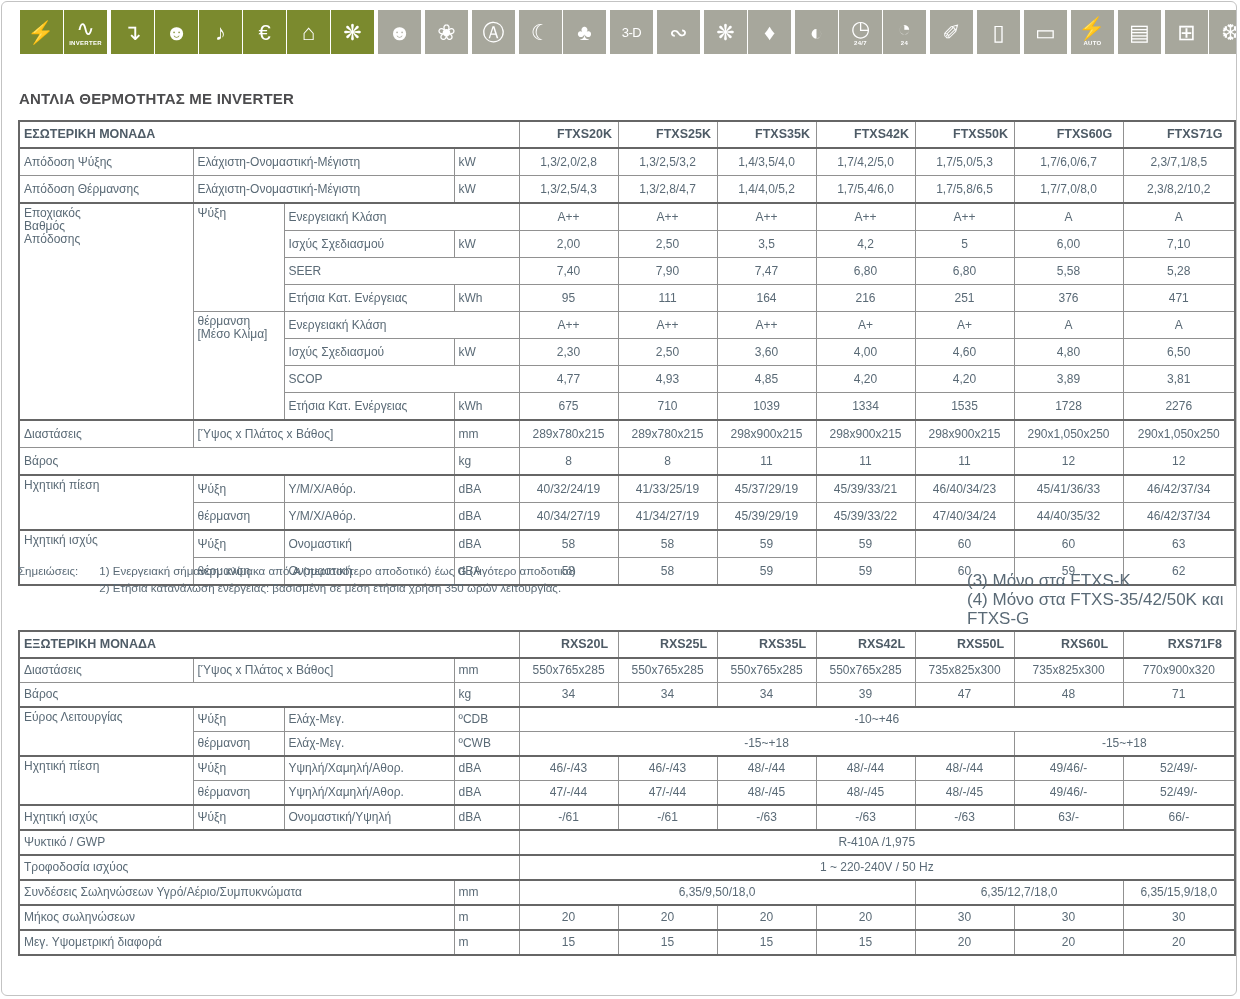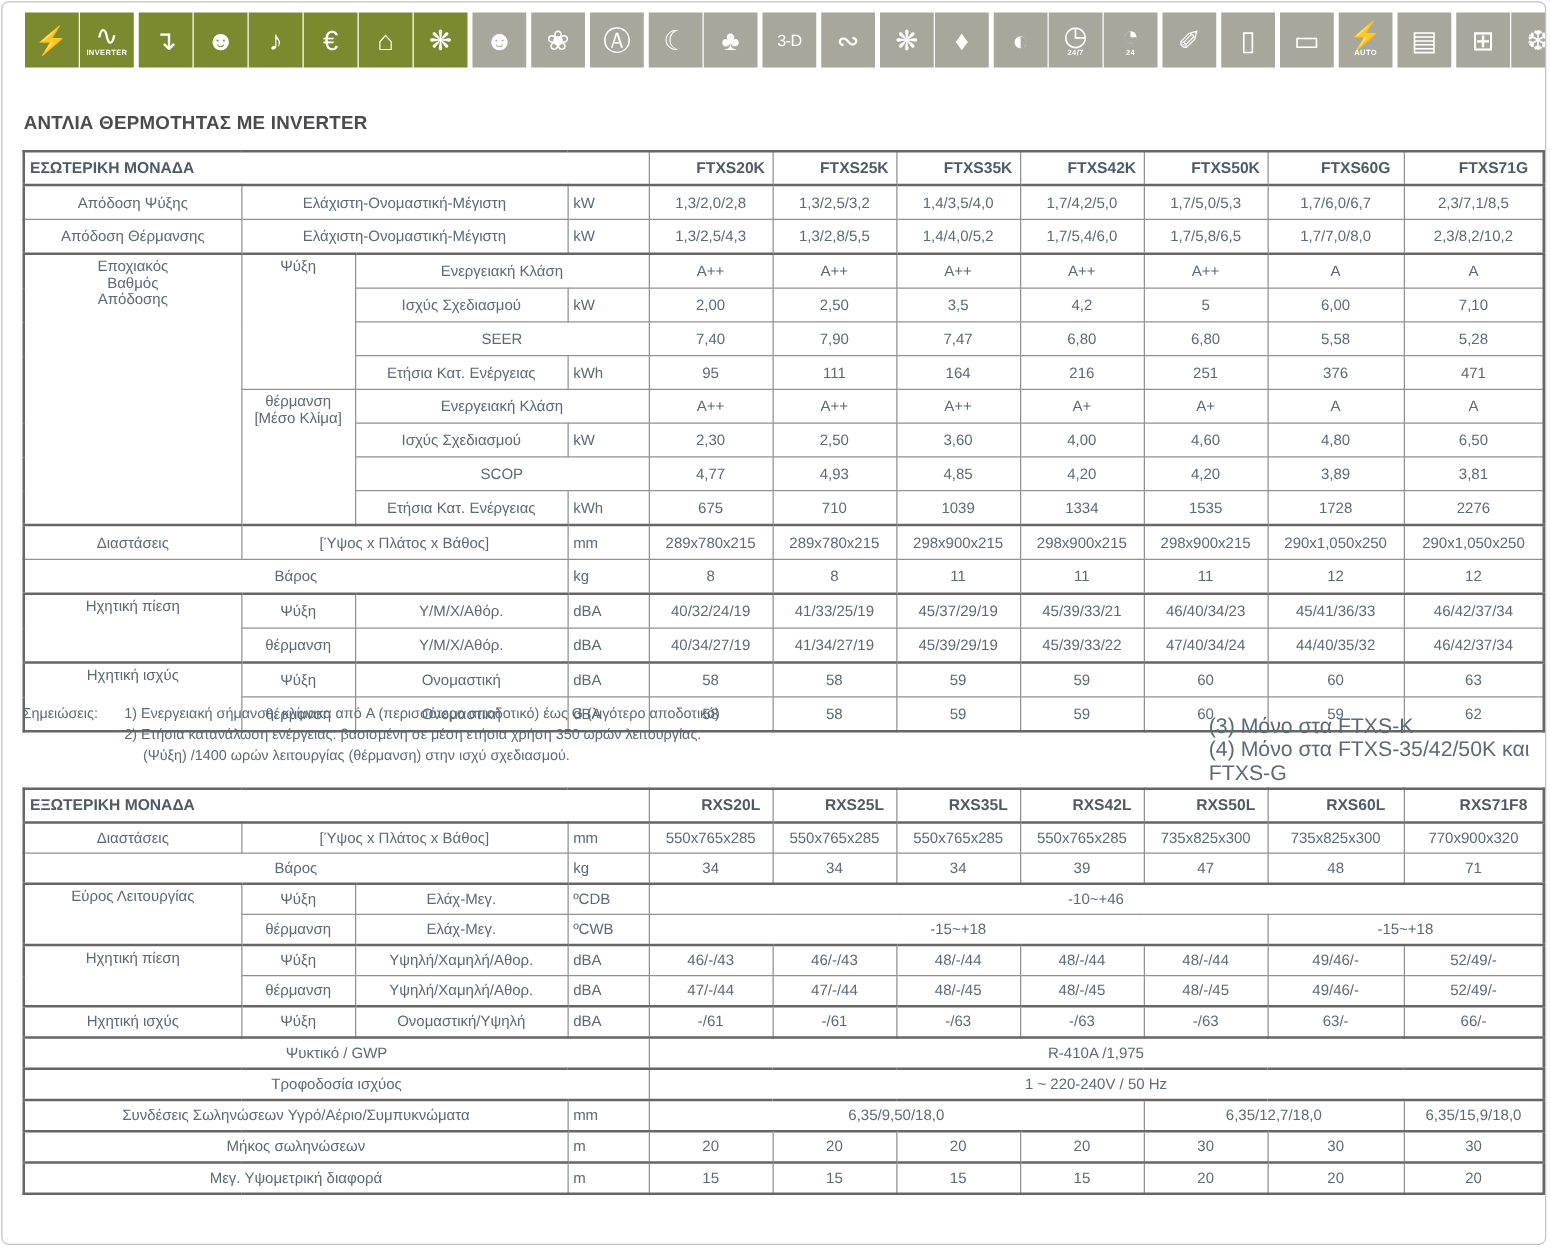--- a/index.html
+++ b/index.html
@@ -23,21 +23,21 @@
         color:#5a6a76;font-size:12px;border:2px solid #666;}
   #indoor-table{top:118px;}
   #outdoor-table{top:628px;}
   td,th{border:1px solid #919191;padding:1px 4px;line-height:13px;white-space:pre-line;
         overflow:hidden;vertical-align:middle;}
   #indoor-table td{height:24px;}
   #outdoor-table td{height:21px;}
   th{height:23px;text-align:left;font-weight:bold;font-size:12.5px;color:#4e5b66;}
   th.model{text-align:center;padding-left:36px;}
   td.val{text-align:center;}
-  td.lab{text-align:center;}
+  td.lab{text-align:left;}
   td.unit{text-align:left;}
   td.top{vertical-align:top;padding-top:3px;}
   tr.sec td{border-top:2px solid #666;}
   thead th{border-bottom:2px solid #666;}
   
   .notes{position:absolute;left:16px;top:561px;font-size:11.5px;color:#5a6a76;line-height:17px;display:flex;}
   .notes .nlabel{flex:none;margin-right:21px;}
   .notes .nline3{padding-left:15px;}
   .rnotes1{position:absolute;left:713px;top:569px;font-size:11.5px;color:#5a6a76;line-height:19px;}
   .rnotes2{position:absolute;left:965px;top:569px;font-size:17px;color:#5a6a76;line-height:19px;}
@@ -175,21 +175,21 @@
           <td class="val">1,7/4,2/5,0</td>
           <td class="val">1,7/5,0/5,3</td>
           <td class="val">1,7/6,0/6,7</td>
           <td class="val">2,3/7,1/8,5</td>
         </tr>
         <tr>
           <td class="lab">Απόδοση Θέρμανσης</td>
           <td colspan="2" class="lab">Ελάχιστη-Ονομαστική-Μέγιστη</td>
           <td class="unit">kW</td>
           <td class="val">1,3/2,5/4,3</td>
-          <td class="val">1,3/2,8/5,5</td>
+          <td class="val">1,3/2,8/4,7</td>
           <td class="val">1,4/4,0/5,2</td>
           <td class="val">1,7/5,4/6,0</td>
           <td class="val">1,7/5,8/6,5</td>
           <td class="val">1,7/7,0/8,0</td>
           <td class="val">2,3/8,2/10,2</td>
         </tr>
         <tr class="sec">
           <td rowspan="8" class="lab top">Εποχιακός
 Βαθμός
 Απόδοσης</td>
@@ -353,21 +353,20 @@
           <td class="val">62</td>
         </tr>
       </tbody>
     </table>
 
   <div class="notes">
     <span class="nlabel">Σημειώσεις:</span>
     <span>
       <div>1) Ενεργειακή σήμανση: κλίμακα από A (περισσότερο αποδοτικό) έως G (λιγότερο αποδοτικό)</div>
       <div>2) Ετήσια κατανάλωση ενέργειας: βασισμένη σε μέση ετήσια χρήση 350 ωρών λειτουργίας.</div>
-      <div class="nline3">(Ψύξη) /1400 ωρών λειτουργίας (θέρμανση) στην ισχύ σχεδιασμού.</div>
     </span>
   </div>
 
   <div class="rnotes2">
     <div>(3) Μόνο στα FTXS-K</div>
     <div>(4) Μόνο στα FTXS-35/42/50K και FTXS-G</div>
   </div>
 
   <table id="outdoor-table">
     <colgroup>

